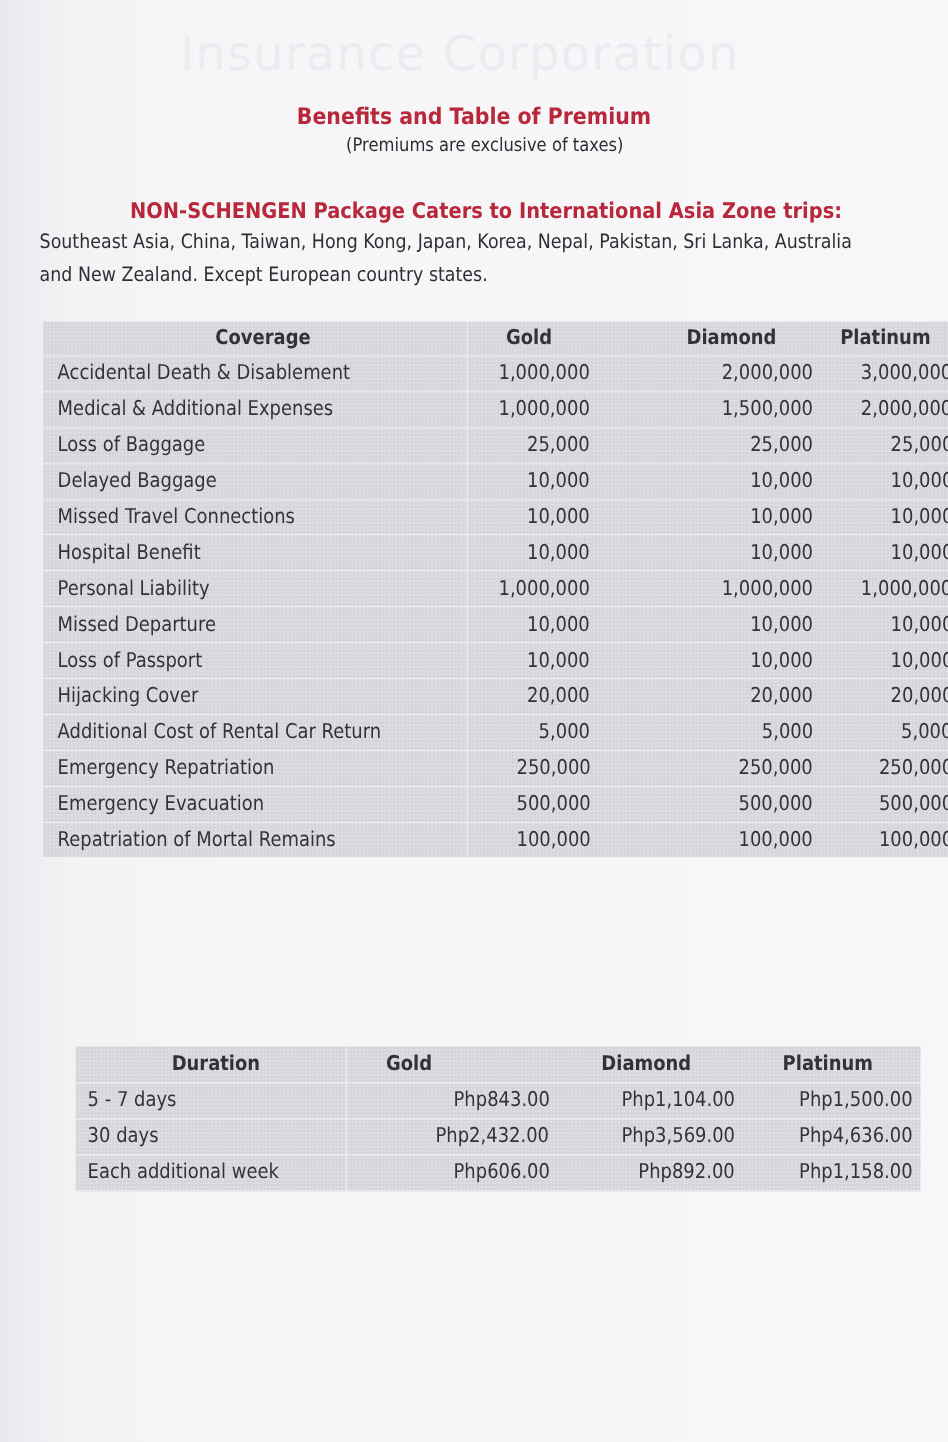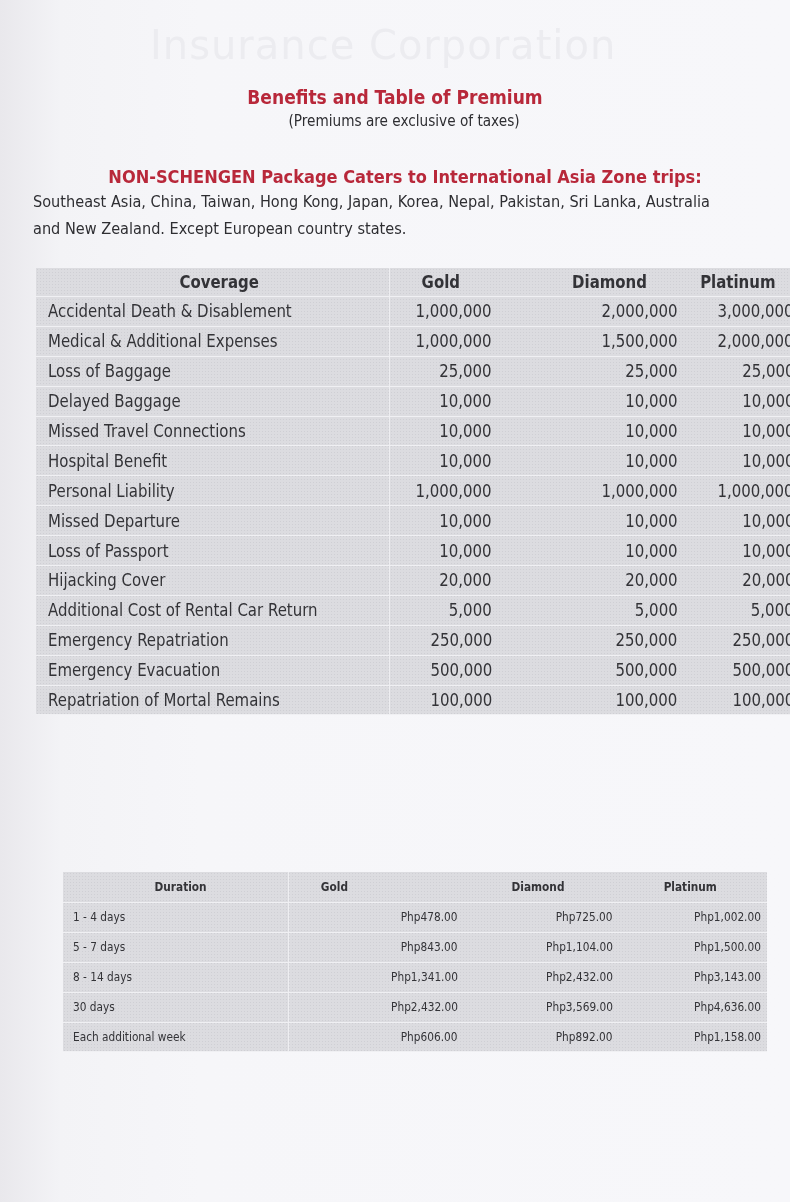--- a/index.html
+++ b/index.html
@@ -61,21 +61,21 @@
 
     #coverage-table { top: 268px; left: 36px; width: 762px; }
     #coverage-table td, #coverage-table th { height: 28.9px; font-size: 17px; color: #333337; }
     #coverage-table th { height: 28px; }
     #coverage-table .c0 { width: 352px; padding-left: 12px; }
     #coverage-table .c1 { width: 106px; padding-right: 2px; }
     #coverage-table .c2 { width: 180px; padding-right: 4px; }
     #coverage-table .c3 { width: 120px; padding-right: 4px; }
 
     #premium-table { top: 872px; left: 63px; width: 704px; }
-    #premium-table td, #premium-table th { height: 28.9px; font-size: 12px; color: #333337; }
+    #premium-table td, #premium-table th { height: 28.9px; font-size: 17px; color: #333337; }
     #premium-table th { height: 30px; }
     #premium-table .c0 { width: 208px; padding-left: 10px; }
     #premium-table .c1 { width: 134px; padding-right: 6px; }
     #premium-table .c2 { width: 144px; padding-right: 6px; }
     #premium-table .c3 { width: 138px; padding-right: 6px; }
   </style>
 </head>
 <body>
 
 <div class="ghost">Insurance Corporation</div>
@@ -190,38 +190,26 @@
   <thead>
     <tr>
       <th class="c0 ctr vsep"><span class="cell-inner">Duration</span></th>
       <th class="c1 ctr" style="text-align:left;padding-left:30px"><span class="cell-inner">Gold</span></th>
       <th class="c2 ctr"><span class="cell-inner">Diamond</span></th>
       <th class="c3 ctr"><span class="cell-inner">Platinum</span></th>
     </tr>
   </thead>
   <tbody id="premium-body">
       <tr>
-        <td class="c0 lbl vsep"><span class="cell-inner">1 - 4 days</span></td>
-        <td class="c1 num"><span class="cell-inner">Php478.00</span></td>
-        <td class="c2 num"><span class="cell-inner">Php725.00</span></td>
-        <td class="c3 num"><span class="cell-inner">Php1,002.00</span></td>
-      </tr>
-      <tr>
         <td class="c0 lbl vsep"><span class="cell-inner">5 - 7 days</span></td>
         <td class="c1 num"><span class="cell-inner">Php843.00</span></td>
         <td class="c2 num"><span class="cell-inner">Php1,104.00</span></td>
         <td class="c3 num"><span class="cell-inner">Php1,500.00</span></td>
       </tr>
       <tr>
-        <td class="c0 lbl vsep"><span class="cell-inner">8 - 14 days</span></td>
-        <td class="c1 num"><span class="cell-inner">Php1,341.00</span></td>
-        <td class="c2 num"><span class="cell-inner">Php2,432.00</span></td>
-        <td class="c3 num"><span class="cell-inner">Php3,143.00</span></td>
-      </tr>
-      <tr>
         <td class="c0 lbl vsep"><span class="cell-inner">30 days</span></td>
         <td class="c1 num"><span class="cell-inner">Php2,432.00</span></td>
         <td class="c2 num"><span class="cell-inner">Php3,569.00</span></td>
         <td class="c3 num"><span class="cell-inner">Php4,636.00</span></td>
       </tr>
       <tr>
         <td class="c0 lbl vsep"><span class="cell-inner">Each additional week</span></td>
         <td class="c1 num"><span class="cell-inner">Php606.00</span></td>
         <td class="c2 num"><span class="cell-inner">Php892.00</span></td>
         <td class="c3 num"><span class="cell-inner">Php1,158.00</span></td>

